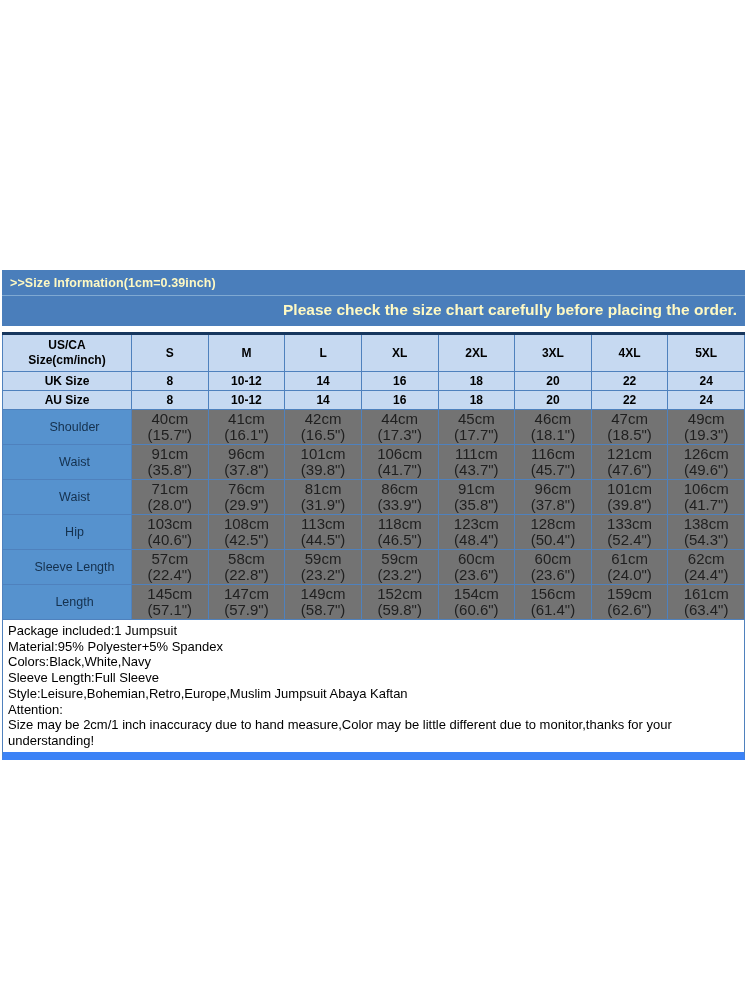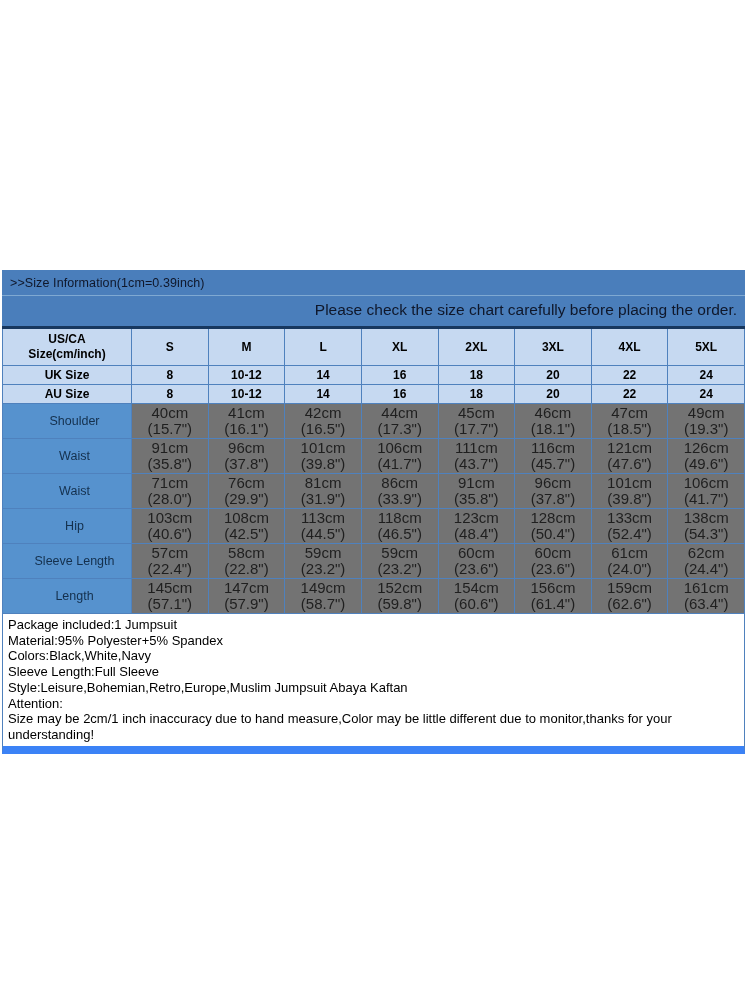--- a/index.html
+++ b/index.html
@@ -1,28 +1,28 @@
 <!DOCTYPE html>
 <html><head>
 <meta charset="utf-8">
 <style>
   * { margin:0; padding:0; box-sizing:border-box; }
   html,body { width:750px; height:1000px; background:#ffffff;
               font-family:"Liberation Sans", sans-serif; }
   .sheet { position:absolute; left:2px; top:270px; width:743px; }
 
   
-  .banner { background:#4A7EBB; color:#0f172a; font-weight:normal; }
+  .banner { background:#4A7EBB; color:#fef9c3; font-weight:bold; }
   .banner-line1 { font-size:12.5px; padding:6px 8px 5px 8px;
                   border-bottom:1px solid #7FA9D2; letter-spacing:0.1px; }
   .banner-line2 { font-size:15.5px; padding:5px 8px 7px 8px;text-align:right; }
 
   
   table.size-table { width:100%; border-collapse:collapse; table-layout:fixed;
-                     border:1px solid #4F81BD; border-top:3px solid #17375E; }
+                     border:1px solid #4F81BD; border-top:3px solid #17375E;margin-top:6px; }
   .size-table col.label-col { width:129px; }
   .size-table th, .size-table td { border:1px solid #4F81BD; text-align:center;
                                    vertical-align:middle; overflow:hidden; }
   .size-table thead th { background:#C6D9F1; color:#000000; font-size:12px;
                          font-weight:bold; height:38px; line-height:15px; }
   .size-table tr.uk-row th, .size-table tr.uk-row td,
   .size-table tr.au-row th, .size-table tr.au-row td {
       background:#C6D9F1; color:#000000; font-size:12px; font-weight:bold;
       height:19px; line-height:14px; }
   .size-table tr.m-row { height:35px; }

